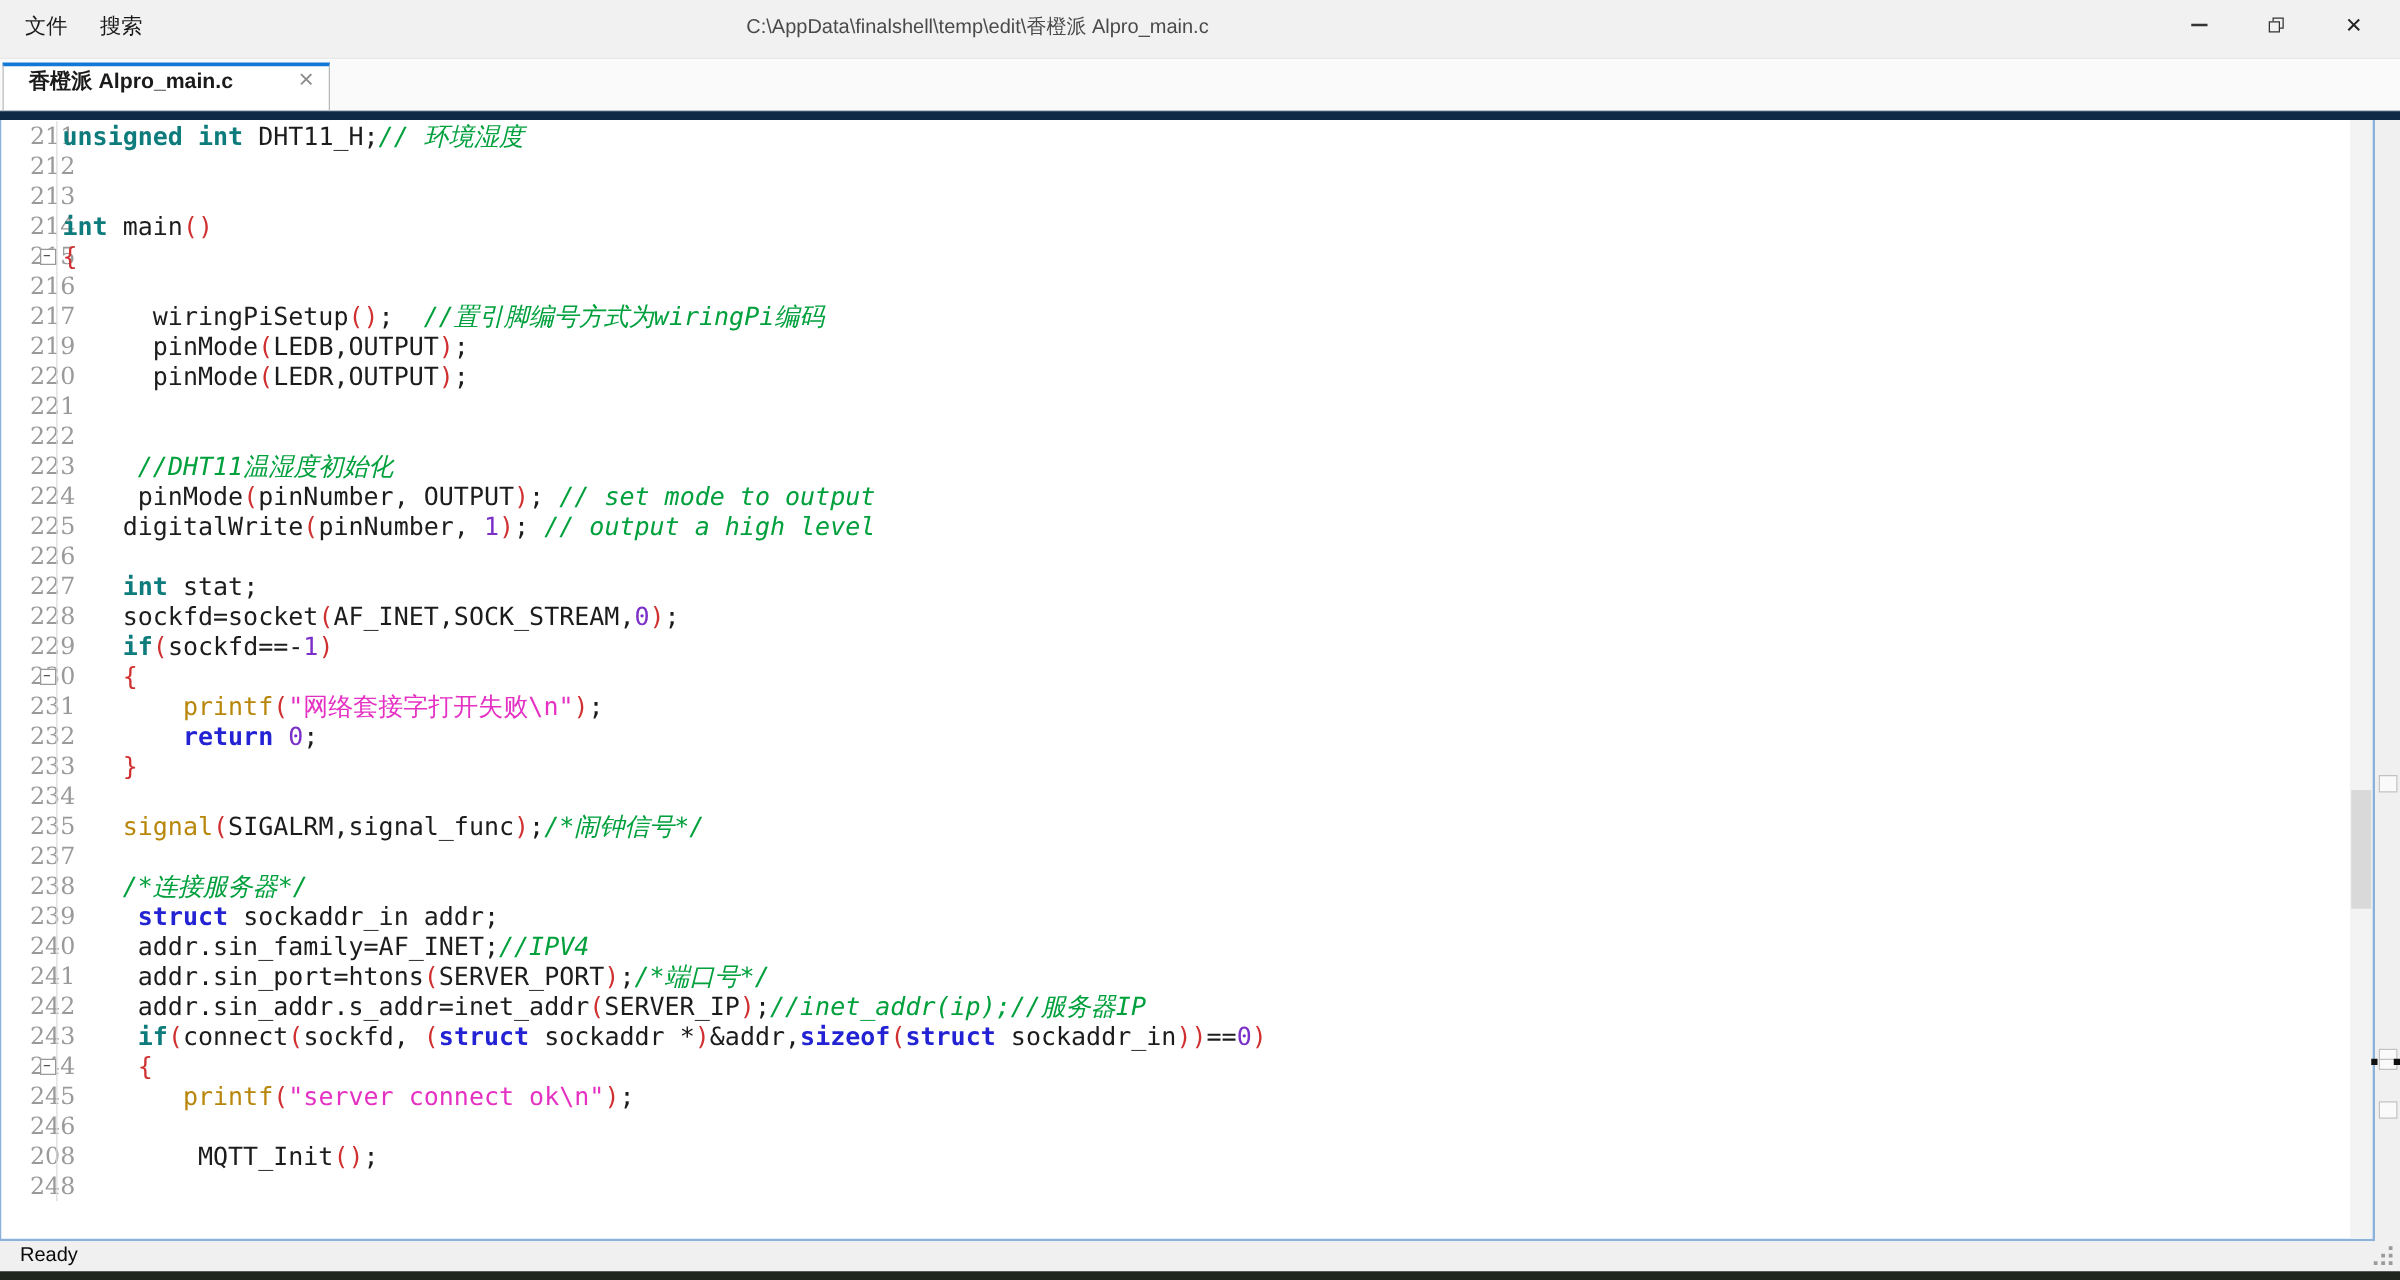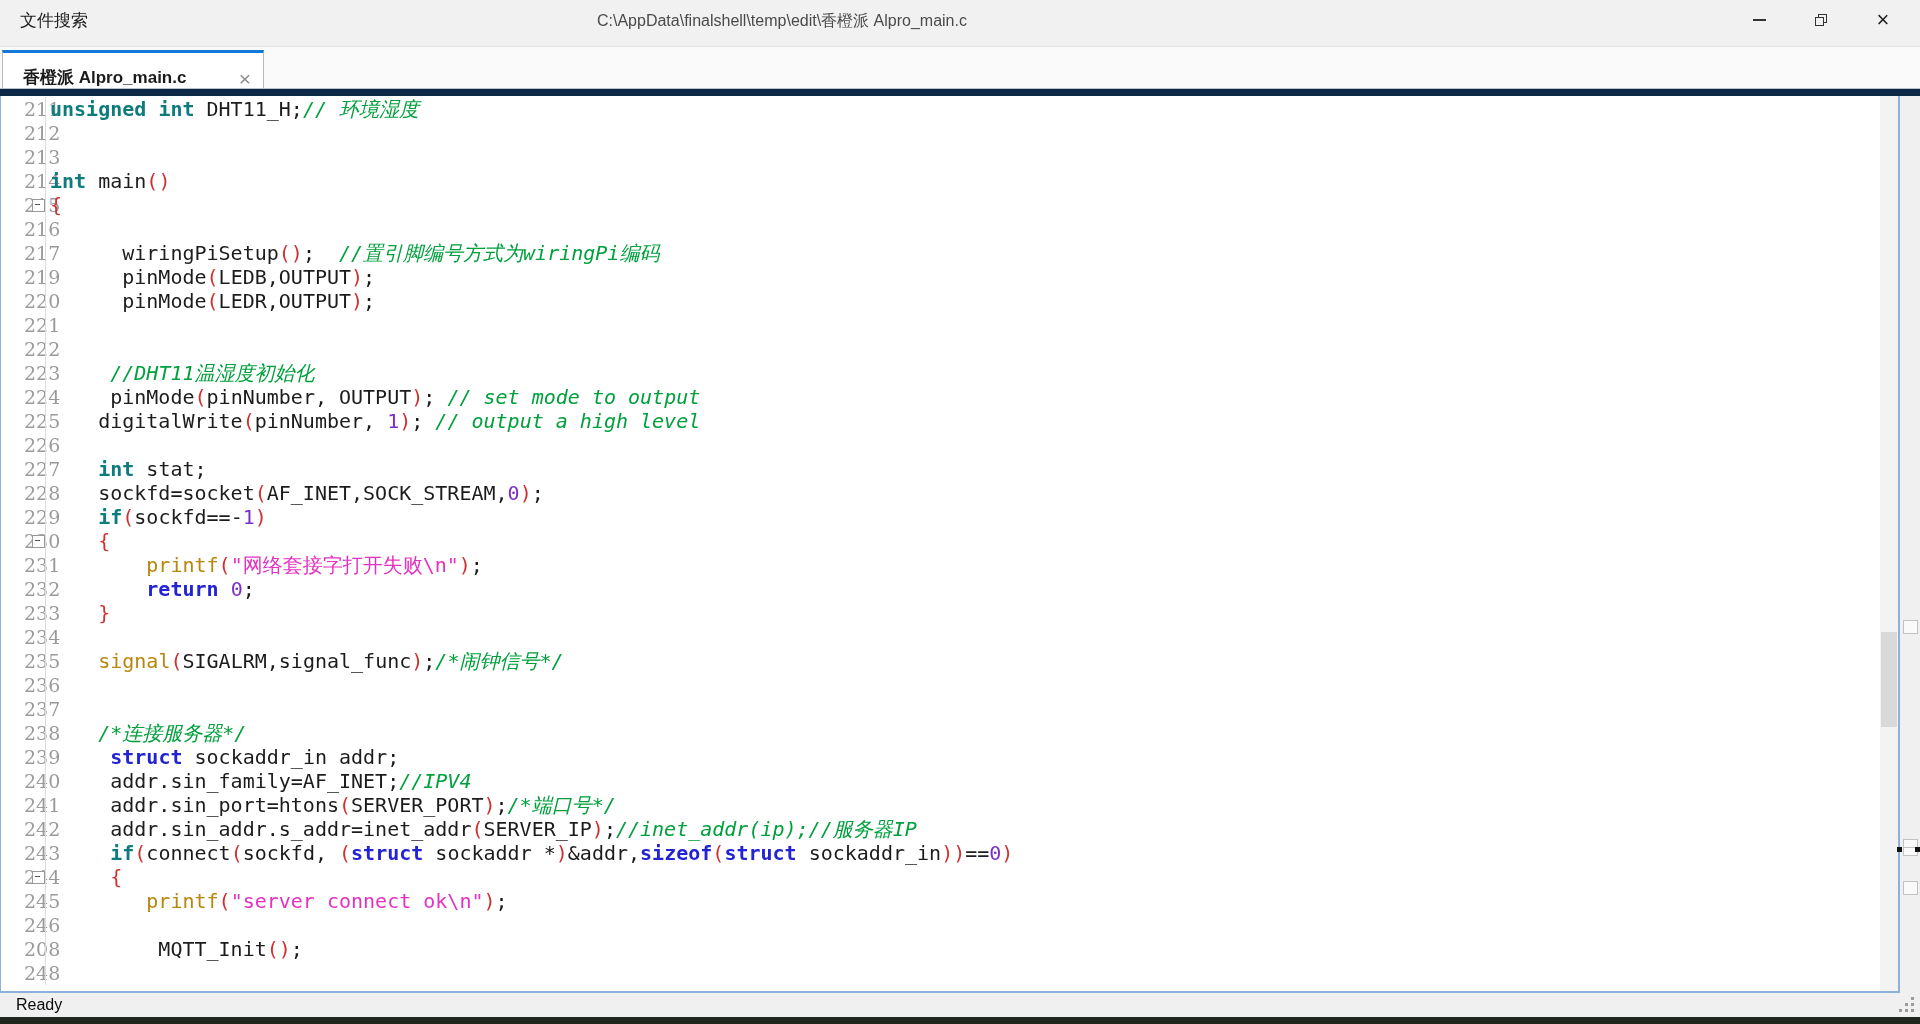--- a/index.html
+++ b/index.html
@@ -8,36 +8,36 @@
     --accent:#1379d8; --navy:#0d2946; --border:#8cb2dc; --track:#f3f3f3;
     --thumb:#d9d9d9; --strip:#20261e; --titlebar:#f1f1f1; --status:#f0f0f0;
   }
   *{box-sizing:border-box}
   html,body{margin:0;padding:0}
   body{width:1920px;height:1024px;overflow:hidden;position:relative;
        font-family:"Liberation Sans",sans-serif;background:#fff}
 
   
   .titlebar{position:absolute;left:0;top:0;width:1920px;height:46px;background:var(--titlebar)}
-  .menubar{position:absolute;left:0;top:0;height:40px;display:flex;align-items:center;padding-left:20px;}
+  .menubar{position:absolute;left:0;top:0;height:40px;display:flex;align-items:center;padding-left:20px;gap:26px}
   .menuitem{font-size:17px;color:#1a1a1a;cursor:default}
   .wintitle{position:absolute;left:597px;top:11px;font-size:16px;color:#4a4a4a;white-space:pre}
   .controls{position:absolute;right:6px;top:0;height:40px;display:flex}
   .ctrl{width:62px;height:40px;display:flex;align-items:center;justify-content:center}
   .ic-min{width:13px;height:0;border-top:2px solid #333}
   .ic-restore{position:relative;width:12px;height:12px}
   .ic-restore .back{position:absolute;right:0;top:0;width:9px;height:9px;border:1.5px solid #333;background:var(--titlebar)}
   .ic-restore .front{position:absolute;left:0;bottom:0;width:9px;height:9px;border:1.5px solid #333;background:var(--titlebar)}
   .ic-close{font-size:22px;line-height:1;color:#222;font-weight:300}
 
   
   .tabbar{position:absolute;left:0;top:46px;width:1920px;height:42px;background:#fafafa;border-top:1px solid #e3e3e3}
   .tab{position:absolute;left:2px;top:3px;width:262px;height:39px;background:#fff;
        border:1px solid #b9b9b9;border-bottom:none;border-top:3px solid var(--accent);
-       display:flex;align-items:flex-end;padding:0 12px 0 20px}
+       display:flex;align-items:flex-start;padding:0 12px 0 20px}
   .tablabel{font-weight:bold;font-size:17px;color:#1b1b1b;flex:1;white-space:pre}
   .tabclose{color:#8c8c8c;font-size:21px;line-height:1;margin-left:6px}
   .navy{position:absolute;left:0;top:88px;width:1920px;height:8px;background:var(--navy);border-top:1px solid #b9c2cc}
 
   
   .editor{position:absolute;left:0;top:96px;width:1900px;height:897px;background:#fff;
           border-left:1px solid var(--border);border-right:2px solid var(--border);
           border-bottom:2px solid var(--border);overflow:hidden}
   .lines{position:absolute;left:0;top:1px;right:18px}
   .line{display:flex;height:24px;align-items:center}
@@ -234,25 +234,20 @@
       <div class="line">
         <span class="ln">234</span>
         <span class="fold"></span>
       </div>
       <div class="line">
         <span class="ln">235</span>
         <span class="fold"></span>
         <span class="code"><span class="c-pln">    </span><span class="c-fn">signal</span><span class="c-sep">(</span><span class="c-pln">SIGALRM,signal_func</span><span class="c-sep">)</span><span class="c-pln">;</span><span class="c-com">/*闹钟信号*/</span></span>
       </div>
       <div class="line">
-        <span class="ln">236</span>
-        <span class="fold"></span>
-        <span class="code"></span>
-      </div>
-      <div class="line">
         <span class="ln">237</span>
         <span class="fold"></span>
         <span class="code"></span>
       </div>
       <div class="line">
         <span class="ln">238</span>
         <span class="fold"></span>
         <span class="code"><span class="c-pln">    </span><span class="c-com">/*连接服务器*/</span></span>
       </div>
       <div class="line">

